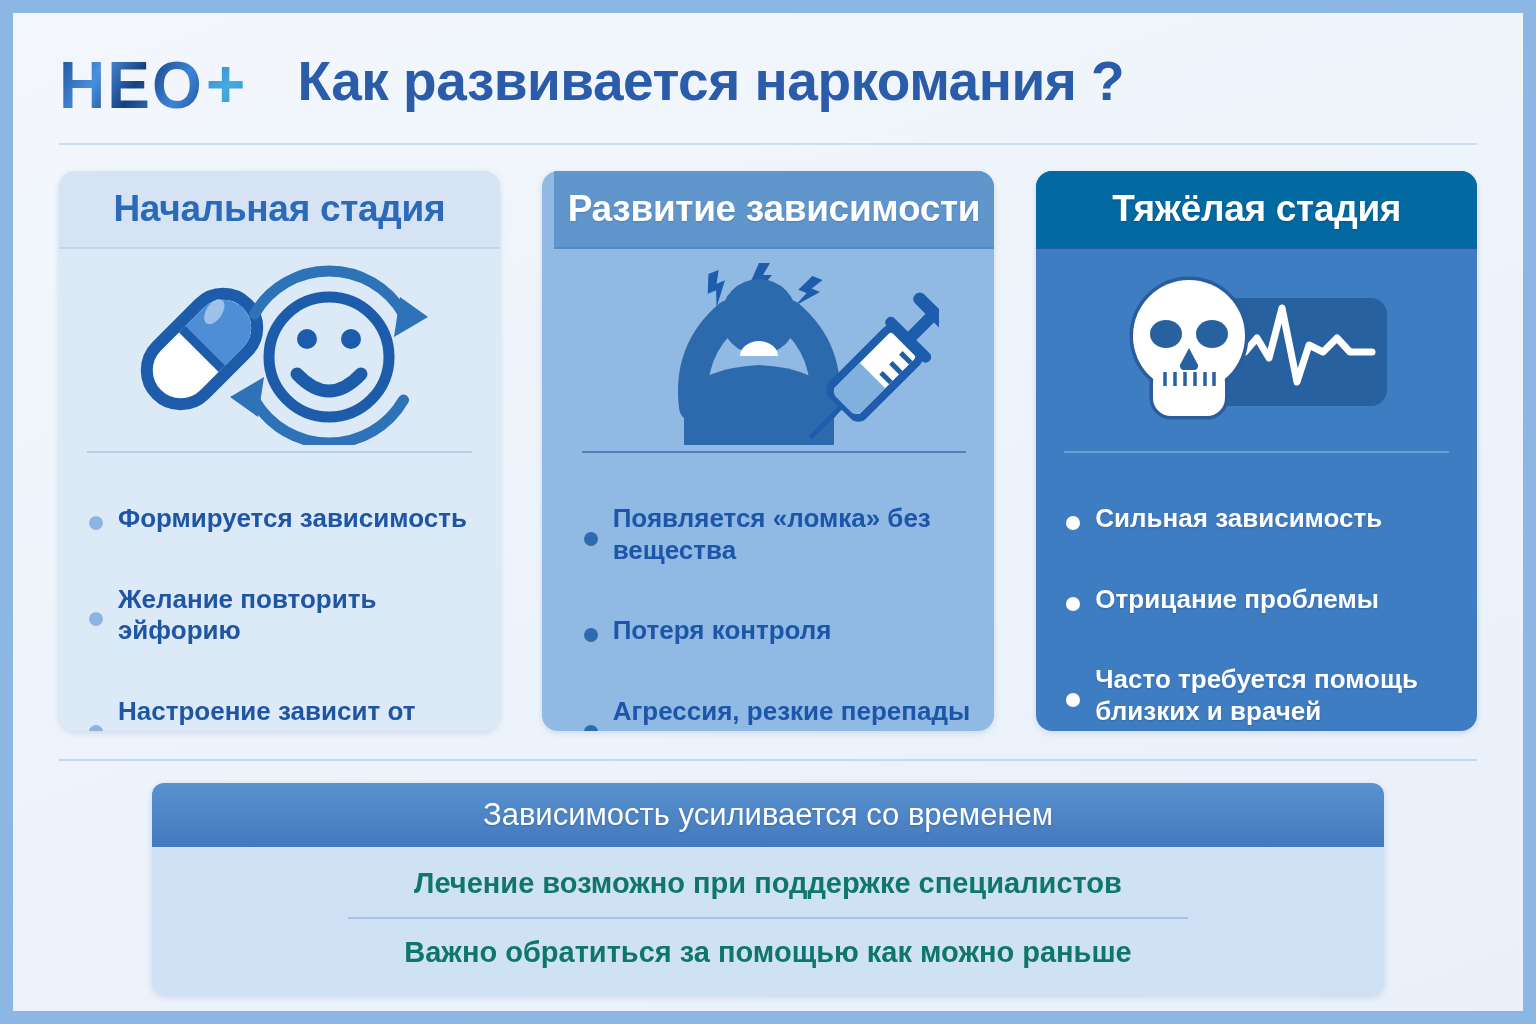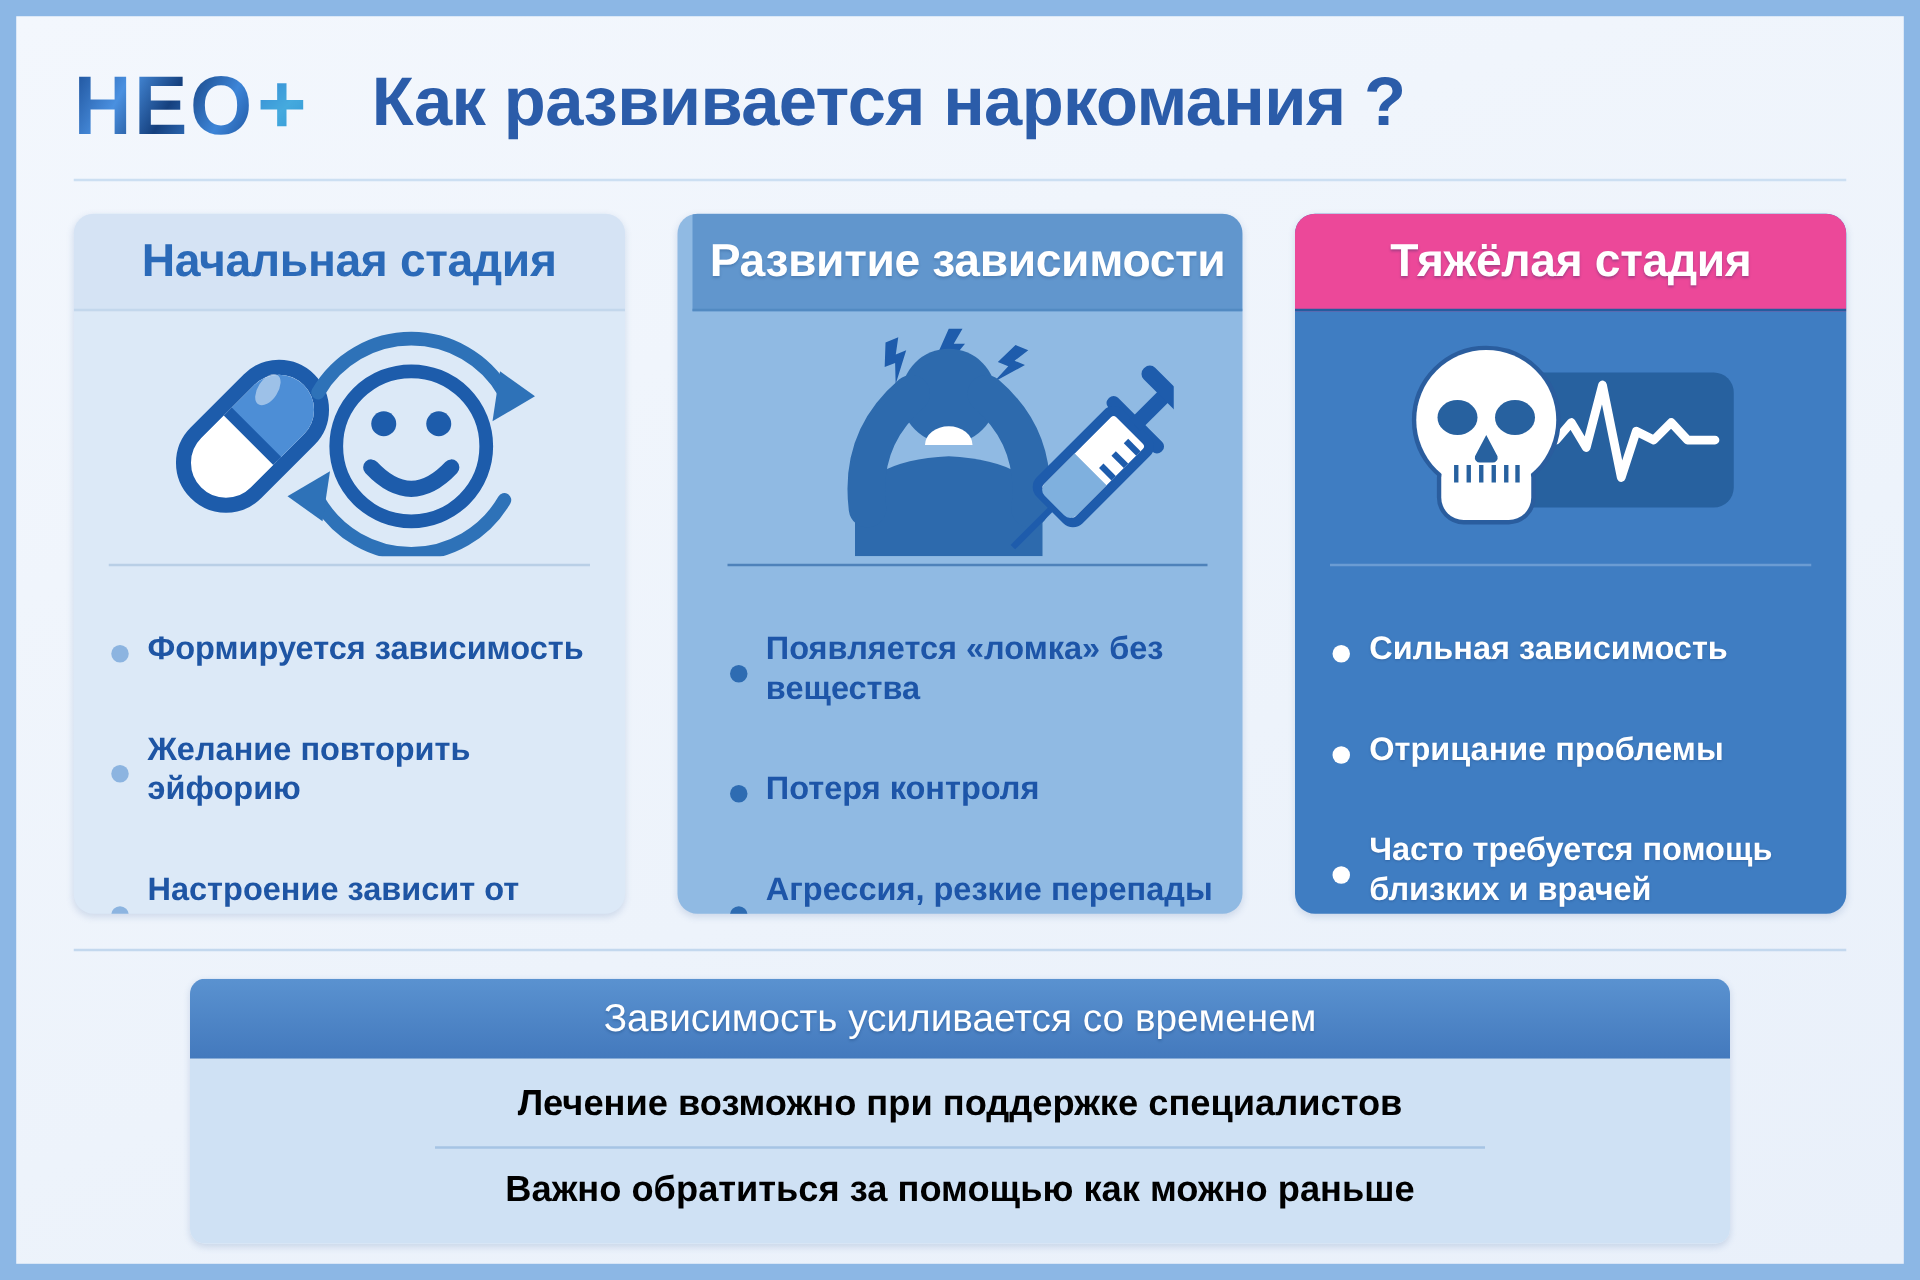--- a/index.html
+++ b/index.html
@@ -51,36 +51,36 @@
   .card--light .card-header{background:#d5e3f4;color:#2b6ab8;border-bottom:2px solid #c3d7ec;}
   .card--light .bullet{color:#1e55a4;}
   .card--light .dot{background:#8cb4e0;}
   .card--light .icon-divider{background:#b9cfe6;}
   .card--mid{background:#90bae3;padding-left:12px;}
   .card--mid .card-header{background:#6196cd;color:#ffffff;border-bottom:2px solid #528ac2;text-shadow:0 1px 2px rgba(20,60,110,0.25);}
   .card--mid .bullet{color:#1d55a8;}
   .card--mid .dot{background:#2e6cb2;}
   .card--mid .icon-divider{background:#4e82ba;}
   .card--dark{background:#3f7dc2;}
-  .card--dark .card-header{background:#ec4899;color:#ffffff;border-bottom:2px solid #255c9e;text-shadow:0 1px 2px rgba(10,40,90,0.3);}
+  .card--dark .card-header{background:#0369a1;color:#ffffff;border-bottom:2px solid #255c9e;text-shadow:0 1px 2px rgba(10,40,90,0.3);}
   .card--dark .bullet{color:#ffffff;text-shadow:0 1px 2px rgba(10,40,90,0.25);}
   .card--dark .dot{background:#ffffff;}
   .card--dark .icon-divider{background:#6b9cd3;}
   
   .mid-divider{height:2px;background:#c3d8ee;margin:28px 46px 0 46px;}
   .footer-panel{
     width:1232px;margin:22px auto 0 auto;border-radius:12px;overflow:hidden;
     box-shadow:0 2px 6px rgba(60,100,160,0.2);
   }
   .footer-header{
     background:linear-gradient(180deg,#5a92d0 0%,#4379bd 100%);
     color:#ffffff;font-size:31px;font-weight:400;text-align:center;
     padding:14px 0;text-shadow:0 1px 2px rgba(20,60,110,0.3);
   }
-  .footer-body{background:#cfe1f4;color:#000000;text-align:center;padding:20px 0 26px 0;}
+  .footer-body{background:#cfe1f4;color:#0f766e;text-align:center;padding:20px 0 26px 0;}
   .footer-line{font-size:29px;font-weight:800;}
   .footer-body-divider{width:840px;height:2px;background:#a6c4e4;margin:17px auto;}
 </style>
 </head>
 <body>
 
 <div class="frame">
 
   <div class="header-row">
     <div class="logo">

